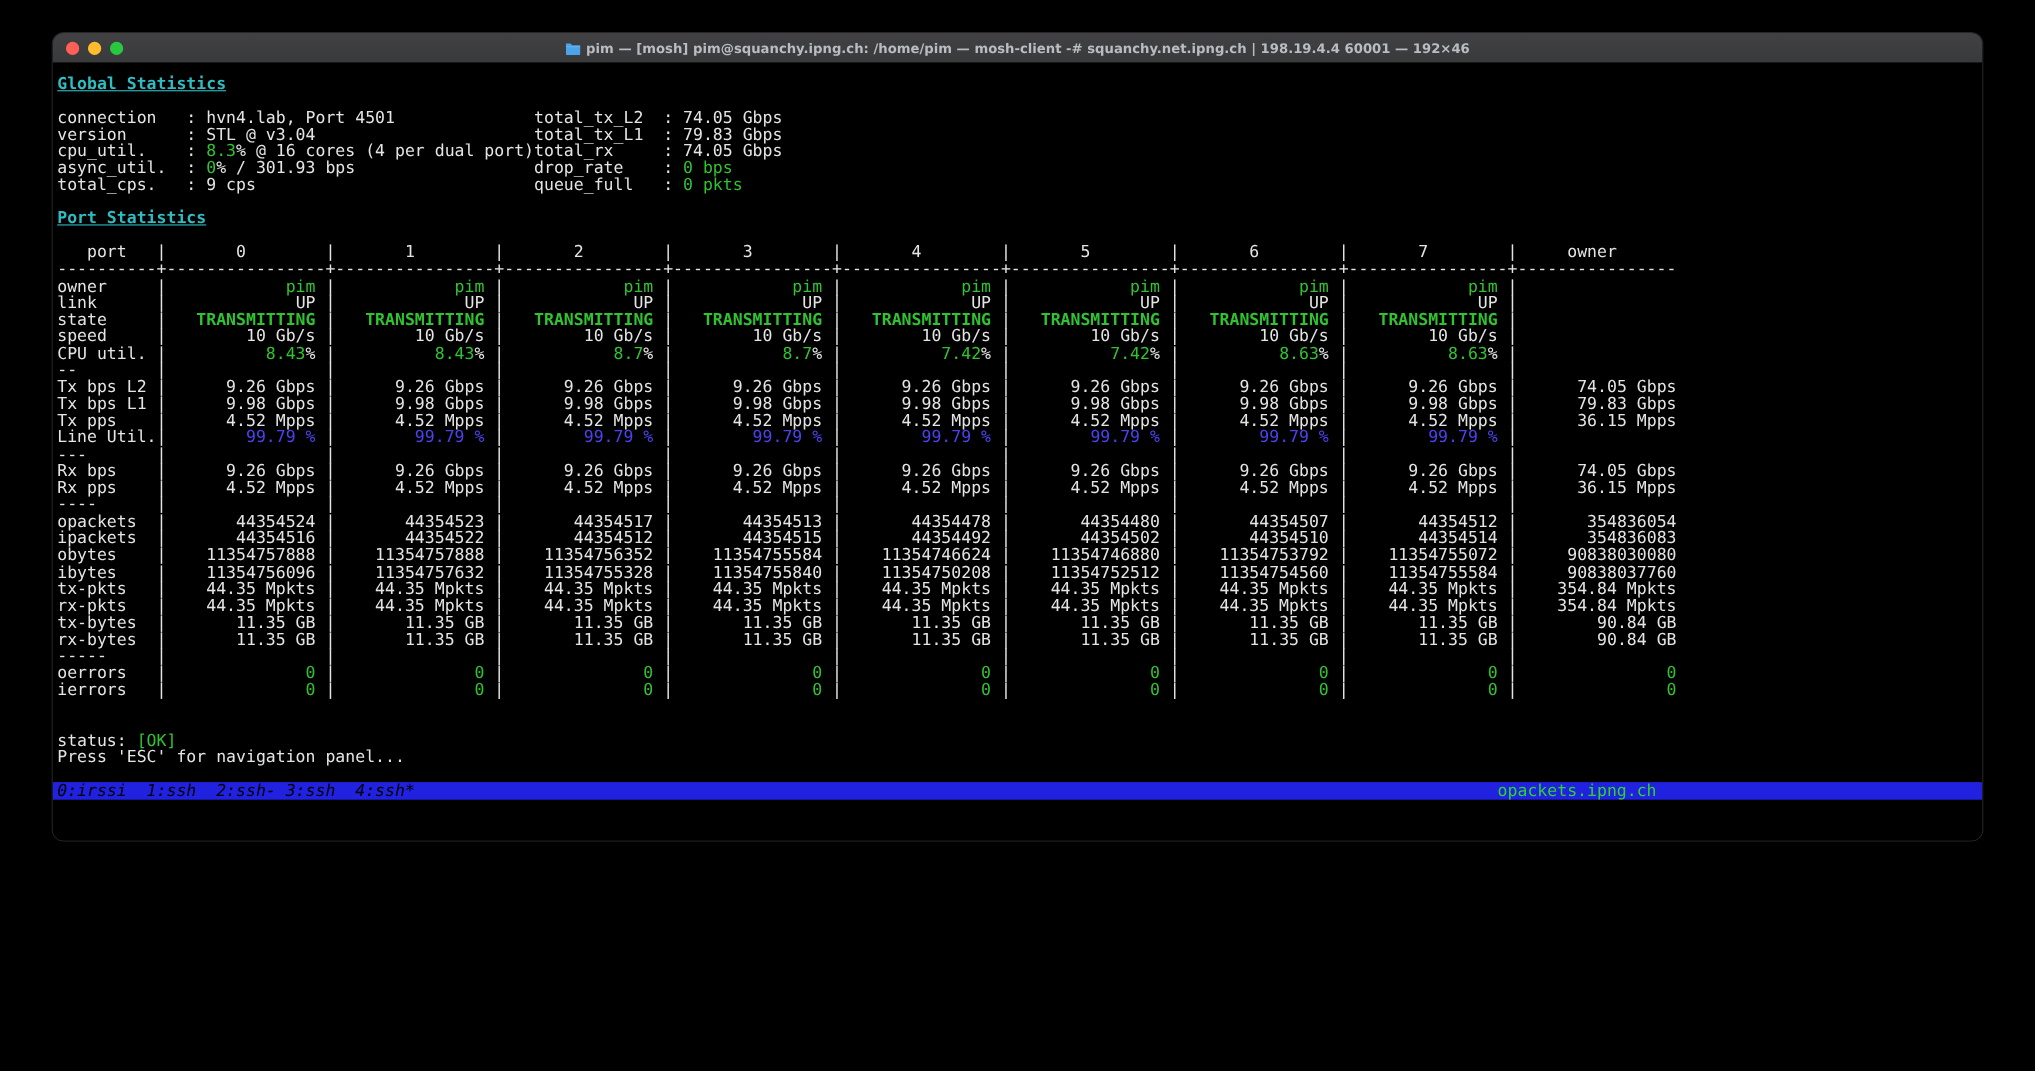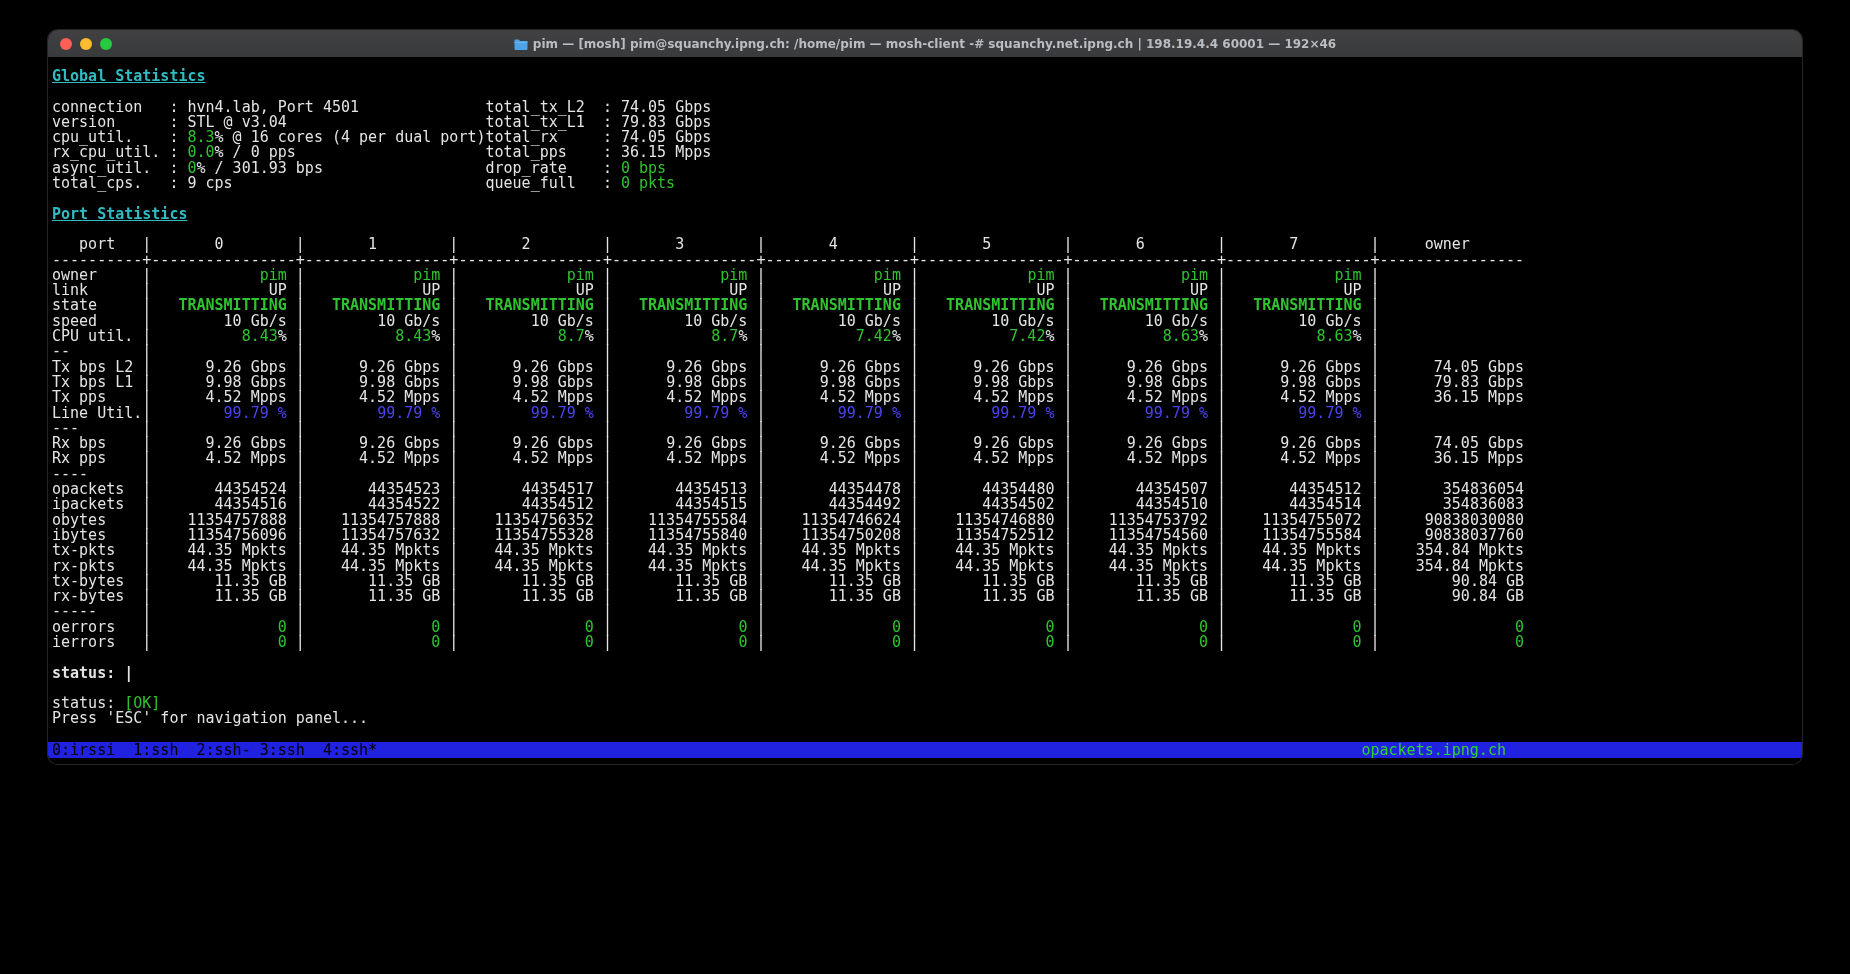--- a/index.html
+++ b/index.html
@@ -33,21 +33,21 @@
     padding-top:12px;cursor:text;
   }
   .line{height:15.3px;white-space:pre;padding-left:4px;}
   .green{color:var(--green);}
   .cyan{color:var(--cyan);}
   .blue{color:var(--blue);}
   .bold{font-weight:bold;}
   .ul{text-decoration:underline;}
   .cursor{background:var(--green);color:#000;}
   .tmuxline{background:var(--bar-bg);height:16px;line-height:16px;}
-  .barfg{color:var(--bar-fg);}
+  .barfg{color:var(--bar-fg);font-style:italic;}
   .barhost{color:var(--bar-host);}
 </style>
 </head>
 <body>
 
 <div class="window">
   <div class="titlebar">
     <div class="lights">
       <span class="light red"></span>
       <span class="light yellow"></span>
@@ -61,21 +61,20 @@
       <span>pim — [mosh] pim@squanchy.ipng.ch: /home/pim — mosh-client -# squanchy.net.ipng.ch | 198.19.4.4 60001 — 192×46</span>
     </div>
   </div>
   <div class="screen">
     <div id="term">
         <div class="line"><span class="cyan bold ul">Global Statistics</span></div>
         <div class="line"></div>
         <div class="line"><span>connection   : </span><span>hvn4.lab, Port 4501</span><span>              </span><span>total_tx_L2  : </span><span>74.05 Gbps</span></div>
         <div class="line"><span>version      : </span><span>STL @ v3.04</span><span>                      </span><span>total_tx_L1  : </span><span>79.83 Gbps</span></div>
         <div class="line"><span>cpu_util.    : </span><span class="green">8.3</span><span>% @ 16 cores (4 per dual port)</span><span></span><span>total_rx     : </span><span>74.05 Gbps</span></div>
-        <div class="line"><span>rx_cpu_util. : </span><span class="green">0.0</span><span>% / 0 pps</span><span>                     </span><span>total_pps    : </span><span>36.15 Mpps</span></div>
         <div class="line"><span>async_util.  : </span><span class="green">0</span><span>% / 301.93 bps</span><span>                  </span><span>drop_rate    : </span><span class="green">0 bps</span></div>
         <div class="line"><span>total_cps.   : </span><span>9 cps</span><span>                            </span><span>queue_full   : </span><span class="green">0 pkts</span></div>
         <div class="line"></div>
         <div class="line"><span class="cyan bold ul">Port Statistics</span></div>
         <div class="line"></div>
         <div class="line"><span>   port   |</span><span>       0        |</span><span>       1        |</span><span>       2        |</span><span>       3        |</span><span>       4        |</span><span>       5        |</span><span>       6        |</span><span>       7        |</span><span>     owner      </span></div>
         <div class="line"><span>----------+----------------+----------------+----------------+----------------+----------------+----------------+----------------+----------------+----------------</span></div>
         <div class="line"><span>owner     |</span><span>            </span><span class="green">pim</span><span> |</span><span>            </span><span class="green">pim</span><span> |</span><span>            </span><span class="green">pim</span><span> |</span><span>            </span><span class="green">pim</span><span> |</span><span>            </span><span class="green">pim</span><span> |</span><span>            </span><span class="green">pim</span><span> |</span><span>            </span><span class="green">pim</span><span> |</span><span>            </span><span class="green">pim</span><span> |</span><span>                </span></div>
         <div class="line"><span>link      |</span><span>             </span><span>UP</span><span> |</span><span>             </span><span>UP</span><span> |</span><span>             </span><span>UP</span><span> |</span><span>             </span><span>UP</span><span> |</span><span>             </span><span>UP</span><span> |</span><span>             </span><span>UP</span><span> |</span><span>             </span><span>UP</span><span> |</span><span>             </span><span>UP</span><span> |</span><span>                </span></div>
         <div class="line"><span>state     |</span><span>   </span><span class="green bold">TRANSMITTING</span><span> |</span><span>   </span><span class="green bold">TRANSMITTING</span><span> |</span><span>   </span><span class="green bold">TRANSMITTING</span><span> |</span><span>   </span><span class="green bold">TRANSMITTING</span><span> |</span><span>   </span><span class="green bold">TRANSMITTING</span><span> |</span><span>   </span><span class="green bold">TRANSMITTING</span><span> |</span><span>   </span><span class="green bold">TRANSMITTING</span><span> |</span><span>   </span><span class="green bold">TRANSMITTING</span><span> |</span><span>                </span></div>
@@ -95,21 +94,20 @@
         <div class="line"><span>obytes    |</span><span>    </span><span>11354757888</span><span> |</span><span>    </span><span>11354757888</span><span> |</span><span>    </span><span>11354756352</span><span> |</span><span>    </span><span>11354755584</span><span> |</span><span>    </span><span>11354746624</span><span> |</span><span>    </span><span>11354746880</span><span> |</span><span>    </span><span>11354753792</span><span> |</span><span>    </span><span>11354755072</span><span> |</span><span>     </span><span>90838030080</span></div>
         <div class="line"><span>ibytes    |</span><span>    </span><span>11354756096</span><span> |</span><span>    </span><span>11354757632</span><span> |</span><span>    </span><span>11354755328</span><span> |</span><span>    </span><span>11354755840</span><span> |</span><span>    </span><span>11354750208</span><span> |</span><span>    </span><span>11354752512</span><span> |</span><span>    </span><span>11354754560</span><span> |</span><span>    </span><span>11354755584</span><span> |</span><span>     </span><span>90838037760</span></div>
         <div class="line"><span>tx-pkts   |</span><span>    </span><span>44.35 Mpkts</span><span> |</span><span>    </span><span>44.35 Mpkts</span><span> |</span><span>    </span><span>44.35 Mpkts</span><span> |</span><span>    </span><span>44.35 Mpkts</span><span> |</span><span>    </span><span>44.35 Mpkts</span><span> |</span><span>    </span><span>44.35 Mpkts</span><span> |</span><span>    </span><span>44.35 Mpkts</span><span> |</span><span>    </span><span>44.35 Mpkts</span><span> |</span><span>    </span><span>354.84 Mpkts</span></div>
         <div class="line"><span>rx-pkts   |</span><span>    </span><span>44.35 Mpkts</span><span> |</span><span>    </span><span>44.35 Mpkts</span><span> |</span><span>    </span><span>44.35 Mpkts</span><span> |</span><span>    </span><span>44.35 Mpkts</span><span> |</span><span>    </span><span>44.35 Mpkts</span><span> |</span><span>    </span><span>44.35 Mpkts</span><span> |</span><span>    </span><span>44.35 Mpkts</span><span> |</span><span>    </span><span>44.35 Mpkts</span><span> |</span><span>    </span><span>354.84 Mpkts</span></div>
         <div class="line"><span>tx-bytes  |</span><span>       </span><span>11.35 GB</span><span> |</span><span>       </span><span>11.35 GB</span><span> |</span><span>       </span><span>11.35 GB</span><span> |</span><span>       </span><span>11.35 GB</span><span> |</span><span>       </span><span>11.35 GB</span><span> |</span><span>       </span><span>11.35 GB</span><span> |</span><span>       </span><span>11.35 GB</span><span> |</span><span>       </span><span>11.35 GB</span><span> |</span><span>        </span><span>90.84 GB</span></div>
         <div class="line"><span>rx-bytes  |</span><span>       </span><span>11.35 GB</span><span> |</span><span>       </span><span>11.35 GB</span><span> |</span><span>       </span><span>11.35 GB</span><span> |</span><span>       </span><span>11.35 GB</span><span> |</span><span>       </span><span>11.35 GB</span><span> |</span><span>       </span><span>11.35 GB</span><span> |</span><span>       </span><span>11.35 GB</span><span> |</span><span>       </span><span>11.35 GB</span><span> |</span><span>        </span><span>90.84 GB</span></div>
         <div class="line"><span>-----     |</span><span>               </span><span> |</span><span>               </span><span> |</span><span>               </span><span> |</span><span>               </span><span> |</span><span>               </span><span> |</span><span>               </span><span> |</span><span>               </span><span> |</span><span>               </span><span> |</span><span>                </span></div>
         <div class="line"><span>oerrors   |</span><span>              </span><span class="green">0</span><span> |</span><span>              </span><span class="green">0</span><span> |</span><span>              </span><span class="green">0</span><span> |</span><span>              </span><span class="green">0</span><span> |</span><span>              </span><span class="green">0</span><span> |</span><span>              </span><span class="green">0</span><span> |</span><span>              </span><span class="green">0</span><span> |</span><span>              </span><span class="green">0</span><span> |</span><span>               </span><span class="green">0</span></div>
         <div class="line"><span>ierrors   |</span><span>              </span><span class="green">0</span><span> |</span><span>              </span><span class="green">0</span><span> |</span><span>              </span><span class="green">0</span><span> |</span><span>              </span><span class="green">0</span><span> |</span><span>              </span><span class="green">0</span><span> |</span><span>              </span><span class="green">0</span><span> |</span><span>              </span><span class="green">0</span><span> |</span><span>              </span><span class="green">0</span><span> |</span><span>               </span><span class="green">0</span></div>
         <div class="line"></div>
-        <div class="line"><span class="bold">status:</span><span> </span><span class="bold">|</span></div>
         <div class="line"></div>
         <div class="line"><span>status: </span><span class="green">[OK]</span></div>
         <div class="line"><span>Press 'ESC' for navigation panel...</span></div>
         <div class="line"></div>
         <div class="line tmuxline"><span class="barfg">0:irssi  1:ssh  2:ssh- 3:ssh  4:ssh*</span><span>                                                                                                             </span><span class="barhost">opackets.ipng.ch</span></div>
       </div>
   </div>
 </div>
 
 </body></html>

